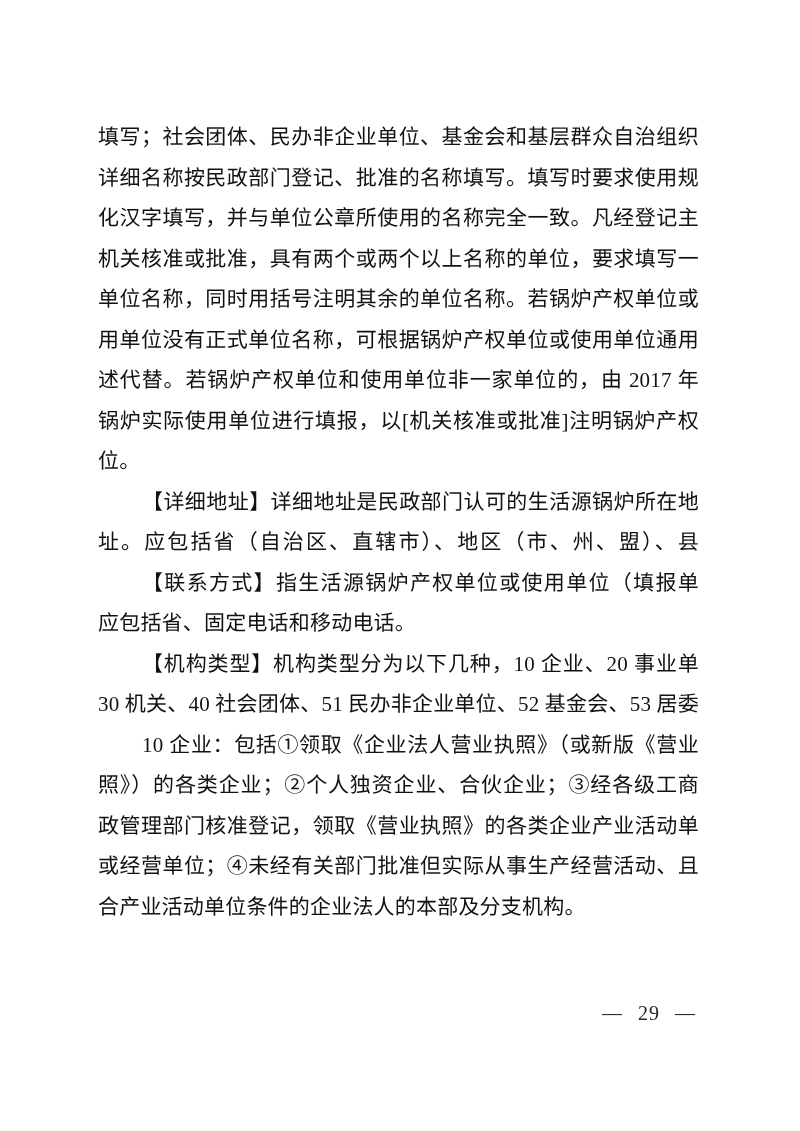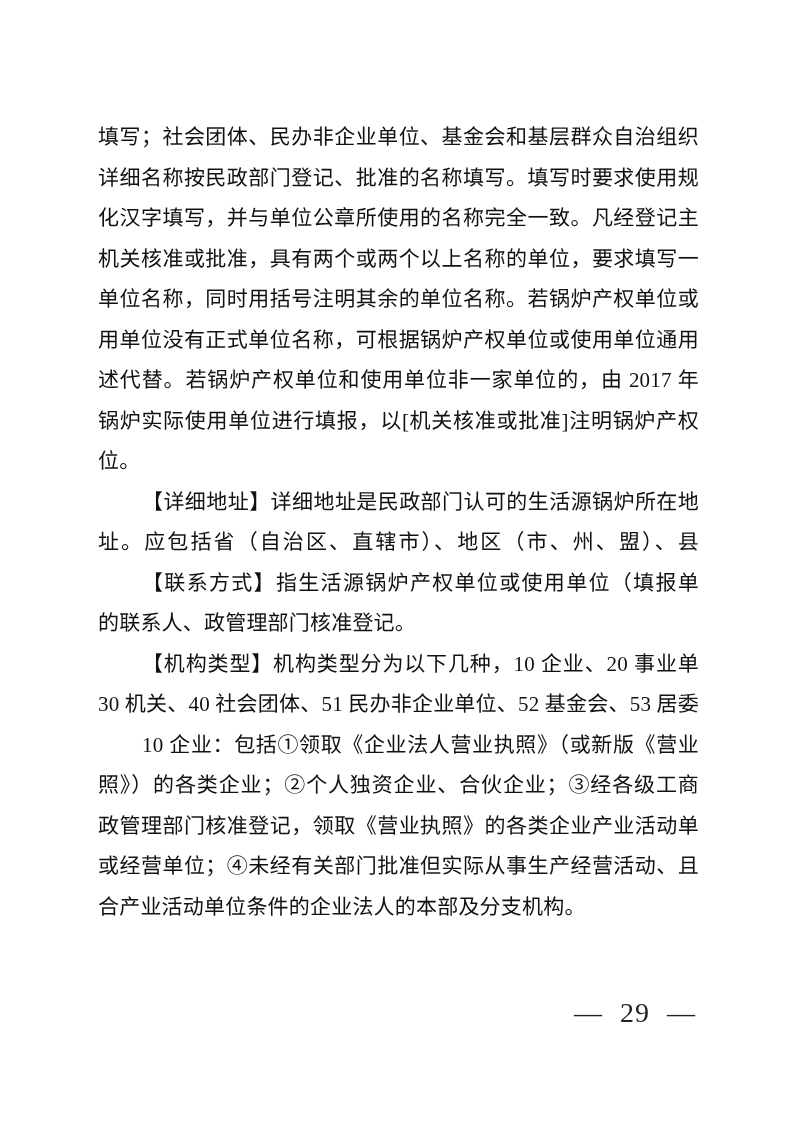--- a/index.html
+++ b/index.html
@@ -36,21 +36,21 @@
   .line.end {
     text-align-last: left;
   }
   .line.indent {
     text-indent: 44px;
   }
   .page-footer {
     position: absolute;
     top: 1000px;
     right: 104px;
-    font-size: 28px;
+    font-size: 20px;
     line-height: 26px;
     color: #222222;
     word-spacing: 9px;
     letter-spacing: 1px;
   }
 </style>
 </head>
 <body>
 
 <div class="page">
@@ -60,21 +60,21 @@
     <div class="line">化汉字填写，并与单位公章所使用的名称完全一致。凡经登记主管</div>
     <div class="line">机关核准或批准，具有两个或两个以上名称的单位，要求填写一个</div>
     <div class="line">单位名称，同时用括号注明其余的单位名称。若锅炉产权单位或使</div>
     <div class="line">用单位没有正式单位名称，可根据锅炉产权单位或使用单位通用描</div>
     <div class="line">述代替。若锅炉产权单位和使用单位非一家单位的，由 2017 年度</div>
     <div class="line">锅炉实际使用单位进行填报，以[机关核准或批准]注明锅炉产权单</div>
     <div class="line end">位。</div>
     <div class="line indent">【详细地址】详细地址是民政部门认可的生活源锅炉所在地地</div>
     <div class="line">址。应包括省（自治区、直辖市）、地区（市、州、盟）、县（市、</div>
     <div class="line indent">【联系方式】指生活源锅炉产权单位或使用单位（填报单位）</div>
-    <div class="line end">的联系人、政管理部门核准登记。</div>
+    <div class="line end">应包括省、固定电话和移动电话。</div>
     <div class="line indent">【机构类型】机构类型分为以下几种，10 企业、20 事业单位、</div>
     <div class="line">30 机关、40 社会团体、51 民办非企业单位、52 基金会、53 居委会、</div>
     <div class="line indent">10 企业：包括①领取《企业法人营业执照》（或新版《营业执</div>
     <div class="line">照》）的各类企业；②个人独资企业、合伙企业；③经各级工商行</div>
     <div class="line">政管理部门核准登记，领取《营业执照》的各类企业产业活动单位</div>
     <div class="line">或经营单位；④未经有关部门批准但实际从事生产经营活动、且符</div>
     <div class="line end">合产业活动单位条件的企业法人的本部及分支机构。</div>
   </div>
 
   <div class="page-footer">— 29 —</div>

